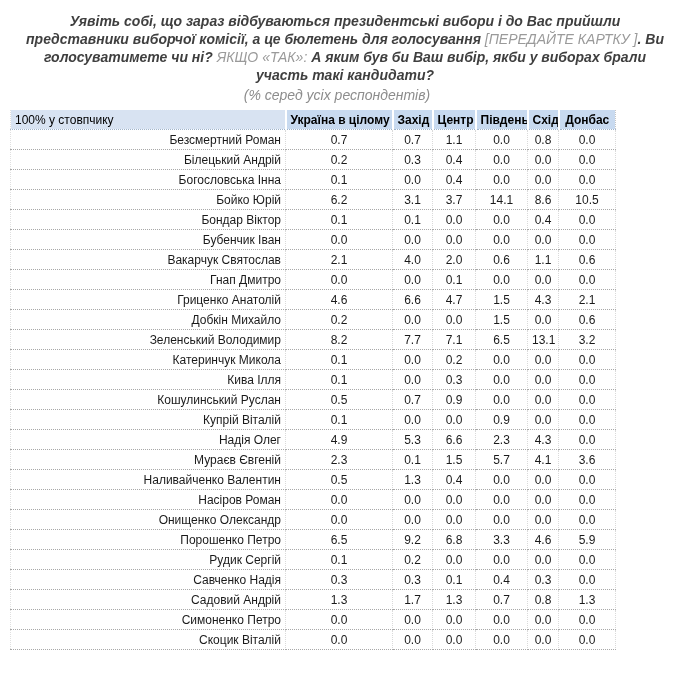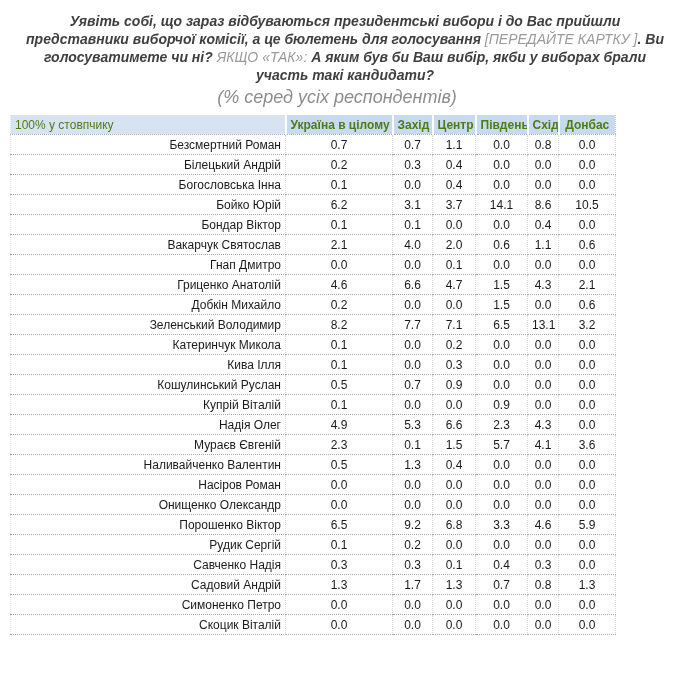--- a/index.html
+++ b/index.html
@@ -24,42 +24,42 @@
   }
   .question .muted {
     color: #9a9a9a;
     font-weight: normal;
   }
   .subtitle {
     text-align: center;
     font-style: italic;
     font-weight: normal;
     color: #8c8c8c;
-    font-size: 18px;
+    font-size: 14px;
     margin: 3px 0 7px 0;
   }
   table.results {
     margin-left: 10px;
     border-collapse: collapse;
     table-layout: fixed;
     width: 605px;
     font-size: 12px;
     border-right: 1px dotted #c6c6c6;
     border-left: 1px dotted #e0e0e0;
   }
   table.results th, table.results td {
     padding: 2px 4px;
     line-height: 14px;
     height: 15px;
     overflow: hidden;
     white-space: nowrap;
   }
   thead th {
     background: #c8daf0;
-    color: #4d7c0f;
+    color: #000000;
     font-weight: bold;
     text-align: center;
     border-left: 2px dotted #ffffff;
     border-bottom: 1px dotted #9fb4cc;
   }
   thead th.corner {
     background: #d8e3f2;
     font-weight: normal;
     text-align: left;
     border-left: none;
@@ -140,20 +140,29 @@
       <tr>
         <td class="name">Бондар Віктор</td>
         <td class="val">0.1</td>
         <td class="val">0.1</td>
         <td class="val">0.0</td>
         <td class="val">0.0</td>
         <td class="val">0.4</td>
         <td class="val">0.0</td>
       </tr>
       <tr>
+        <td class="name">Бубенчик Іван</td>
+        <td class="val">0.0</td>
+        <td class="val">0.0</td>
+        <td class="val">0.0</td>
+        <td class="val">0.0</td>
+        <td class="val">0.0</td>
+        <td class="val">0.0</td>
+      </tr>
+      <tr>
         <td class="name">Вакарчук Святослав</td>
         <td class="val">2.1</td>
         <td class="val">4.0</td>
         <td class="val">2.0</td>
         <td class="val">0.6</td>
         <td class="val">1.1</td>
         <td class="val">0.6</td>
       </tr>
       <tr>
         <td class="name">Гнап Дмитро</td>
@@ -266,21 +275,21 @@
       <tr>
         <td class="name">Онищенко Олександр</td>
         <td class="val">0.0</td>
         <td class="val">0.0</td>
         <td class="val">0.0</td>
         <td class="val">0.0</td>
         <td class="val">0.0</td>
         <td class="val">0.0</td>
       </tr>
       <tr>
-        <td class="name">Порошенко Віктор</td>
+        <td class="name">Порошенко Петро</td>
         <td class="val">6.5</td>
         <td class="val">9.2</td>
         <td class="val">6.8</td>
         <td class="val">3.3</td>
         <td class="val">4.6</td>
         <td class="val">5.9</td>
       </tr>
       <tr>
         <td class="name">Рудик Сергій</td>
         <td class="val">0.1</td>

